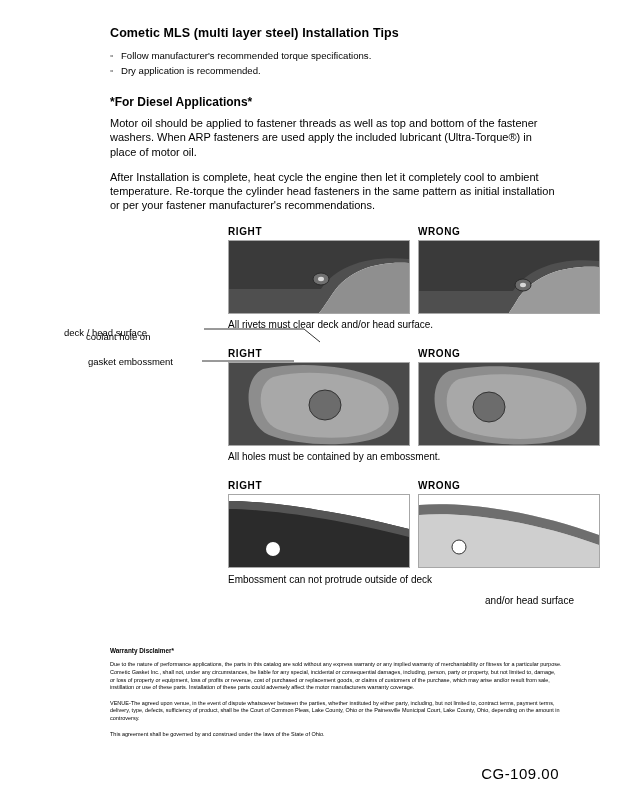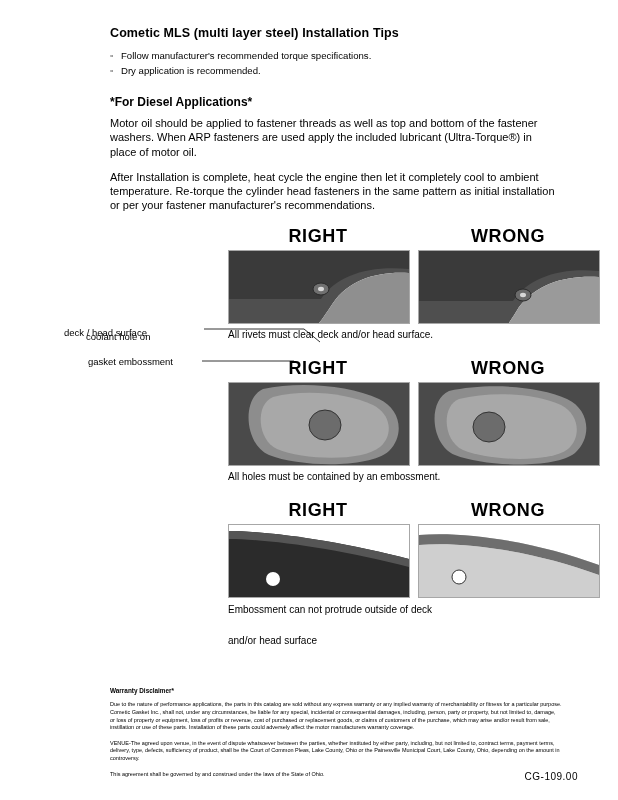--- a/index.html
+++ b/index.html
@@ -90,22 +90,22 @@
   .figrow {
     display: flex;
     justify-content: flex-start;
     gap: 10px;
     margin-left: 184px;
   }
   .figcol {
     width: 180px;
   }
   .figlabel {
-    text-align: center;
-    font-size: 18px;
+    text-align: left;
+    font-size: 10px;
     font-weight: bold;
     letter-spacing: 0.6px;
     margin-bottom: 3px;
   }
   .panel {
     width: 180px;
     height: 72px;
     border: 1px solid #a7a7a7;
     background: #ffffff;
     overflow: hidden;
@@ -149,23 +149,23 @@
     margin: 0 0 7px 0;
   }
   .warranty p {
     font-size: 5.5px;
     line-height: 7.6px;
     margin: 0 0 8px 0;
     text-align: left;
   }
   .docnum {
     position: absolute;
-    right: 40px;
+    right: 59px;
     bottom: 18px;
-    font-size: 10px;
+    font-size: 15px;
     font-weight: normal;
     letter-spacing: 0.5px;
   }
 </style>
 </head>
 <body>
 
 <div class="page">
 
   <h1 class="title">Cometic MLS (multi layer steel) Installation Tips</h1>
@@ -270,21 +270,21 @@
             <rect x="0" y="0" width="180" height="72" fill="#ffffff"></rect>
             <path d="M0,10 C50,6 120,18 180,40 L180,72 L0,72 Z" fill="#bdbdbd"></path>
             <path d="M0,10 C50,6 120,18 180,40 L180,50 C120,28 50,16 0,20 Z" fill="#6e6e6e"></path>
             <path d="M0,20 C50,16 120,28 180,50 L180,72 L0,72 Z" fill="#cfcfcf"></path>
             <circle cx="40" cy="52" r="7" fill="#ffffff" stroke="#333" stroke-width="1"></circle>
           </svg>
         </div>
       </div>
     </div>
     <div class="caption two">Embossment can not protrude outside of deck</div>
-    <div class="caption two" style="margin-top:18px;">and/or head surface</div>
+    <div class="caption two" style="margin-top:8px;text-align:right;">and/or head surface</div>
   </div>
 
   <div class="warranty">
     <h3>Warranty Disclaimer*</h3>
     <p>Due to the nature of performance applications, the parts in this catalog are sold without any express warranty or any implied warranty of merchantability or fitness for a particular purpose.  Cometic Gasket Inc., shall not, under any circumstances, be liable for any special, incidental or consequential damages, including, person, party or property, but not limited to, damage, or loss of property or equipment, loss of profits or revenue, cost of purchased or replacement goods, or claims of customers of the purchase, which may arise and/or result from sale, instillation or use of these parts.  Installation of these parts could adversely affect the motor manufacturers warranty coverage.</p>
     <p>VENUE-The agreed upon venue, in the event of dispute whatsoever between the parties, whether instituted by either party, including, but not limited to, contract terms, payment terms, delivery, type, defects, sufficiency of product, shall be the Court of Common Pleas, Lake County, Ohio or the Painesville Municipal Court, Lake County, Ohio, depending on the amount in controversy.</p>
     <p>This agreement shall be governed by and construed under the laws of the State of Ohio.</p>
 
   </div>
 

